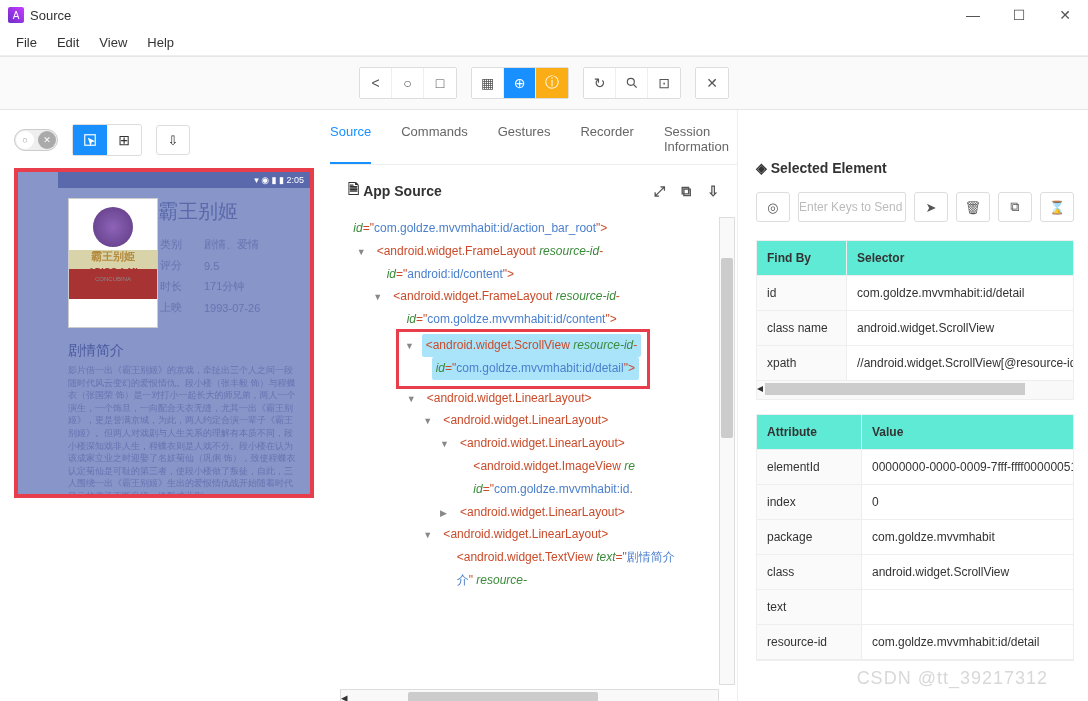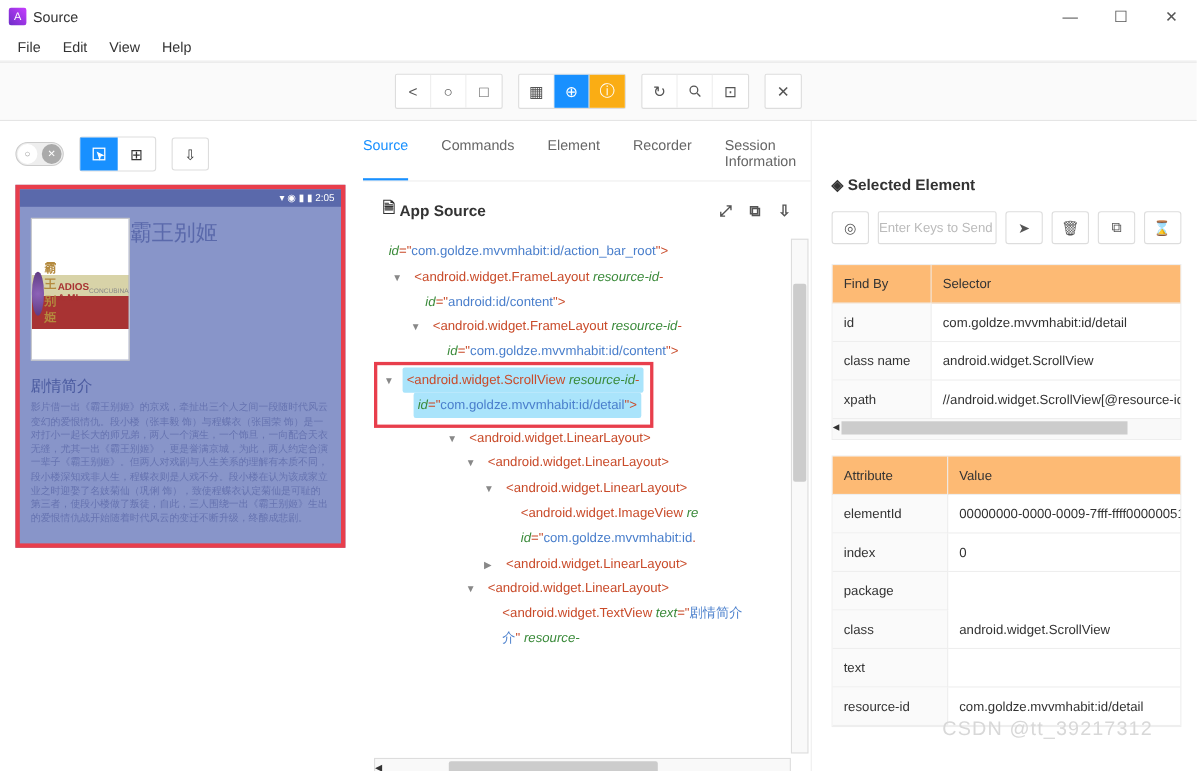--- a/index.html
+++ b/index.html
@@ -21,24 +21,24 @@
 .main { display: flex; height: 605px; }
 .left { width: 330px; padding: 14px; }
 .left-top { display: flex; align-items: center; gap: 14px; margin-bottom: 12px; }
 .toggle { width: 44px; height: 22px; background: #eee; border: 1px solid #ccc; border-radius: 11px; position: relative; }
 .toggle .k1 { width: 18px; height: 18px; background: #fff; border-radius: 50%; position: absolute; left: 1px; top: 1px; display:flex;align-items:center;justify-content:center;font-size:9px;color:#999;}
 .toggle .k2 { width: 18px; height: 18px; background: #aaa; border-radius: 50%; position: absolute; right: 1px; top: 1px; display:flex;align-items:center;justify-content:center;font-size:9px;color:#fff;}
 .lt-icons { display: flex; border: 1px solid #ddd; border-radius: 3px; }
 .lt-btn { width: 34px; height: 30px; display: flex; align-items: center; justify-content: center; font-size: 14px; }
 .lt-btn.active { background: #1890ff; color: #fff; }
 .lt-dl { width: 34px; height: 30px; border: 1px solid #ddd; border-radius: 3px; display: flex; align-items: center; justify-content: center; }
-.phone { width: 300px; height: 330px; border: 4px solid #e83e4c; background: #8895c9; position: relative; overflow: hidden; }
+.phone { width: 300px; height: 330px; border: 4px solid #e83e4c; background: #8895c9; position: relative; overflow: hidden; padding-left: 40px; }
 .status { height: 16px; background: #5a69ab; color: #fff; font-size: 9px; text-align: right; padding-right: 6px; line-height: 16px; }
 .movie { display: flex; padding: 10px; }
-.poster { width: 90px; height: 130px; background: linear-gradient(180deg,#fff 0%,#fff 40%, #d8d3a8 40%, #d8d3a8 55%, #a83333 55%, #a83333 78%, #fff 78%); border:1px solid #ccc; display:flex;flex-direction:row;align-items:center;justify-content:flex-start;font-size:7px;color:#333;padding-top:4px;position:relative;}
+.poster { width: 90px; height: 130px; background: linear-gradient(180deg,#fff 0%,#fff 40%, #d8d3a8 40%, #d8d3a8 55%, #a83333 55%, #a83333 78%, #fff 78%); border:1px solid #ccc; display:flex;flex-direction:column;align-items:center;justify-content:flex-start;font-size:7px;color:#333;padding-top:4px;position:relative;}
 .poster .face { width:40px;height:40px;background:radial-gradient(circle,#8d63b8,#5e3a82);border-radius:50%;margin-top:4px;}
 .poster .cn { font-size:11px; color:#b48a3e; margin-top:2px; font-weight:bold;}
 .poster .adios { color:#a83333; font-weight:bold; font-size:9px; margin-top:2px;}
 .poster .conc { font-size:6px; color:#888;}
 .minfo { color: #4a5a9f; font-size: 11px; }
 .minfo h1 { font-size: 20px; color: #5a69ab; margin-bottom: 8px; font-weight:normal;}
 .minfo table td { padding: 2px 20px 2px 0; font-size: 11px; color: #6673b0;}
 .syn-h { color:#4a5a9f; font-size:14px; margin:4px 10px 4px; }
 .syn { padding: 0 10px; font-size: 9px; color: #6673b0; line-height: 1.4; max-height:140px; overflow:hidden;}
 .center { flex: 1; border-right: 1px solid #eee; display: flex; flex-direction: column; min-width:0;}
@@ -62,25 +62,25 @@
 .vscroll .t { width:12px; height:180px; background:#ccc; margin:40px 0 0 1px; border-radius:2px;}
 .right { width: 350px; padding: 14px 14px 0 18px; display:flex;flex-direction:column;}
 .se-h { font-size:14px; font-weight:600; margin:36px 0 16px; }
 .se-row { display:flex; gap:8px; align-items:center;}
 .se-btn { width:34px;height:30px;border:1px solid #ddd;border-radius:3px;display:flex;align-items:center;justify-content:center;color:#555;font-size:13px;}
 .se-input { flex:1; height:30px;border:1px solid #ddd;border-radius:2px;padding:0 0;color:#bbb;font-size:12px;display:flex;align-items:center;}
 .tbl { border:1px solid #eee; margin-top:18px; font-size:12px;}
 .tbl .r { display:flex; }
 .tbl .c1 { width:90px; padding:10px 10px; background:#fafafa; border-right:1px solid #eee;border-bottom:1px solid #eee;}
 .tbl .c2 { flex:1; padding:10px 10px; border-bottom:1px solid #eee; overflow:hidden; white-space:nowrap;}
-.tbl .h .c1, .tbl .h .c2 { background:#fdba74; font-weight:400;}
+.tbl .h .c1, .tbl .h .c2 { background:#5eead4; font-weight:700;}
 .tbl2 .c1 { width:105px;}
 .hsc { height:18px; background:#f9f9f9; display:flex;}
 .hsc .t { width:260px; height:12px; background:#ccc; margin:2px 0 0 2px;}
-.watermark { position:absolute; right:40px; bottom:28px; color:#d8d8d8; font-size:18px; letter-spacing:1px;}
+.watermark { position:absolute; right:40px; bottom:12px; color:#d8d8d8; font-size:18px; letter-spacing:1px;}
 svg.i { width:14px;height:14px;}
 </style>
 </head>
 <body>
 
 <div class="titlebar">
   <div class="logo">A</div>
   <div class="title">Source</div>
   <div class="win-controls">
     <div class="wc">—</div>
@@ -146,52 +146,72 @@
       <div class="status">▾ ◉ ▮ ▮ 2:05</div>
       <div class="movie">
         <div class="poster">
           <div class="face"></div>
           <div class="cn">霸王别姫</div>
           <div class="adios">ADIOS A MI</div>
           <div class="conc">CONCUBINA</div>
         </div>
         <div class="minfo">
           <h1>霸王别姬</h1>
+          <table>
+            <tbody>
+                <tr>
+                  <td>类别</td>
+                  <td>剧情、爱情</td>
+                </tr>
+            <tr>
+                  <td>评分</td>
+                  <td>9.5</td>
+                </tr>
+            <tr>
+                  <td>时长</td>
+                  <td>171分钟</td>
+                </tr>
+            <tr>
+                  <td>上映</td>
+                  <td>1993-07-26</td>
+                </tr>
+          </tbody>
+            </table>
         </div>
       </div>
       <div class="syn-h">剧情简介</div>
       <div class="syn">影片借一出《霸王别姬》的京戏，牵扯出三个人之间一段随时代风云变幻的爱恨情仇。段小楼（张丰毅 饰）与程蝶衣（张国荣 饰）是一对打小一起长大的师兄弟，两人一个演生，一个饰旦，一向配合天衣无缝，尤其一出《霸王别姬》，更是誉满京城，为此，两人约定合演一辈子《霸王别姬》。但两人对戏剧与人生关系的理解有本质不同，段小楼深知戏非人生，程蝶衣则是人戏不分。段小楼在认为该成家立业之时迎娶了名妓菊仙（巩俐 饰），致使程蝶衣认定菊仙是可耻的第三者，使段小楼做了叛徒，自此，三人围绕一出《霸王别姬》生出的爱恨情仇战开始随着时代风云的变迁不断升级，终酿成悲剧。</div>
     </div>
   </div>
 
   <div class="center">
     <div class="tabs">
       <span class="active">Source</span>
       <span>Commands</span>
-      <span>Element</span>
+      <span>Gestures</span>
       <span>Recorder</span>
       <span>Session Information</span>
     </div>
     <div class="panel-h">
       <span>🗎&nbsp;</span>
       <span>App Source</span>
       <div class="icons">
         <span>⤢</span>
         <span>⧉</span>
         <span>⇩</span>
       </div>
     </div>
     <div class="panel-body">
       <div class="src-scroll">
 <div class="src-line">    <span class="attr">id</span>="<span class="val">com.goldze.mvvmhabit:id/action_bar_root</span>"&gt;</div>
 <div class="src-line">     <span class="caret">▼</span>   &lt;<span class="tag">android.widget.FrameLayout</span> <span class="attr">resource-id</span>-</div>
 <div class="src-line">              <span class="attr">id</span>="<span class="val">android:id/content</span>"&gt;</div>
 <div class="src-line">          <span class="caret">▼</span>   &lt;<span class="tag">android.widget.FrameLayout</span> <span class="attr">resource-id</span>-</div>
 <div class="src-line">                    <span class="attr">id</span>="<span class="val">com.goldze.mvvmhabit:id/content</span>"&gt;</div>
-<div class="selwrap" style="">
+<div class="selwrap" style="margin-left:56px;">
 <div class="src-line"><span class="caret">▼</span>  <span class="sel">&lt;<span class="tag">android.widget.ScrollView</span> <span class="attr">resource-id</span>-</span></div>
 <div class="src-line">        <span class="sel"><span class="attr">id</span>="<span class="val">com.goldze.mvvmhabit:id/detail</span>"&gt;</span></div>
 </div>
 <div class="src-line">                    <span class="caret">▼</span>   &lt;<span class="tag">android.widget.LinearLayout</span>&gt;</div>
 <div class="src-line">                         <span class="caret">▼</span>   &lt;<span class="tag">android.widget.LinearLayout</span>&gt;</div>
 <div class="src-line">                              <span class="caret">▼</span>   &lt;<span class="tag">android.widget.LinearLayout</span>&gt;</div>
 <div class="src-line">                                        &lt;<span class="tag">android.widget.ImageView</span> <span class="attr">re</span></div>
 <div class="src-line">                                        <span class="attr">id</span>="<span class="val">com.goldze.mvvmhabit:id</span>.</div>
 <div class="src-line">                              <span class="caret">▶</span>   &lt;<span class="tag">android.widget.LinearLayout</span>&gt;</div>
 <div class="src-line">                         <span class="caret">▼</span>   &lt;<span class="tag">android.widget.LinearLayout</span>&gt;</div>
@@ -250,20 +270,21 @@
       <div class="r">
           <div class="c1">elementId</div>
           <div class="c2">00000000-0000-0009-7fff-ffff00000051</div>
         </div>
       <div class="r">
           <div class="c1">index</div>
           <div class="c2">0</div>
         </div>
       <div class="r">
           <div class="c1">package</div>
+          <div class="c2">com.goldze.mvvmhabit</div>
         </div>
       <div class="r">
           <div class="c1">class</div>
           <div class="c2">android.widget.ScrollView</div>
         </div>
       <div class="r">
           <div class="c1">text</div>
           <div class="c2"></div>
         </div>
       <div class="r">

